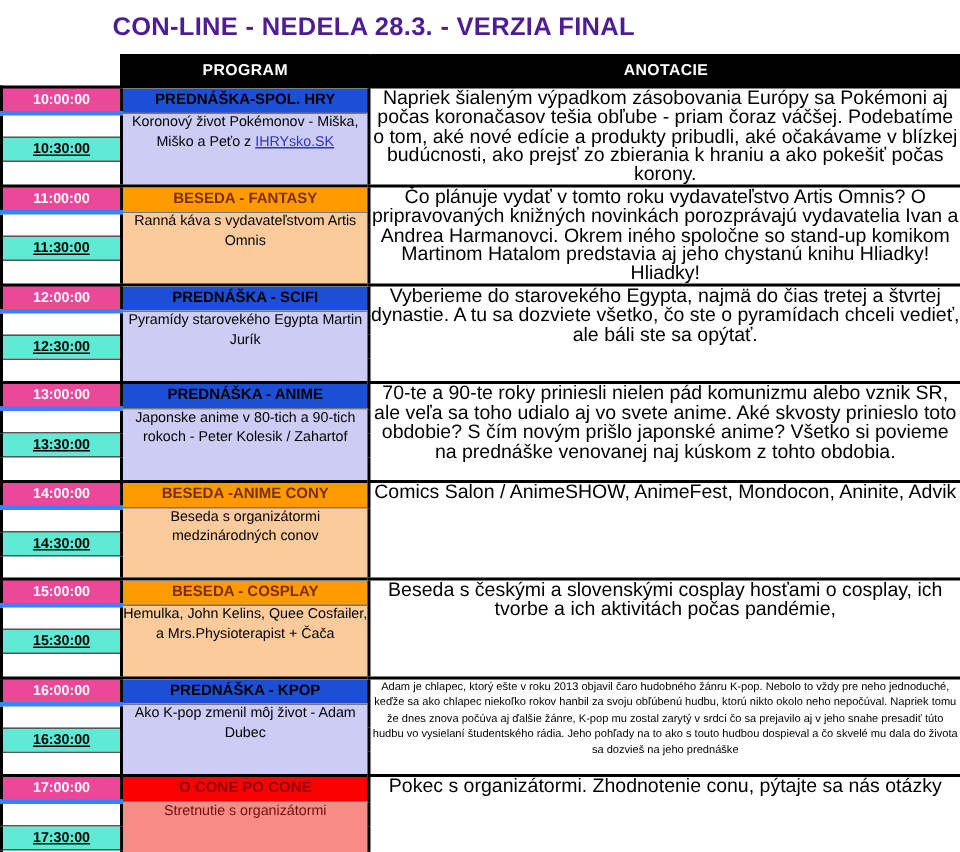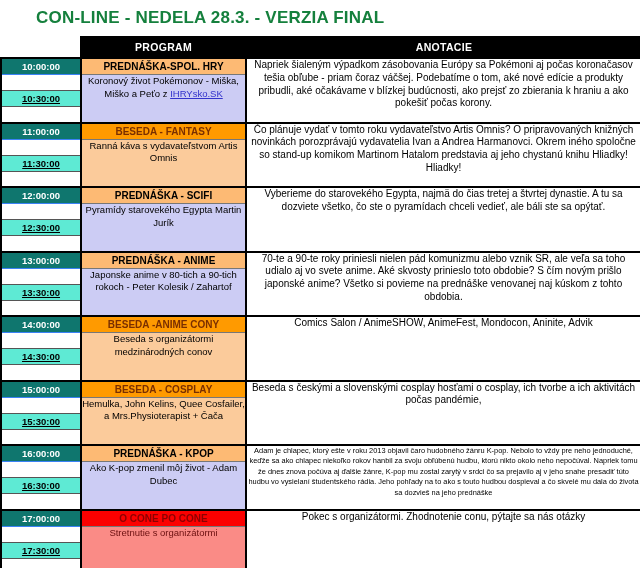--- a/index.html
+++ b/index.html
@@ -19,24 +19,24 @@
   
   .title-bar {
     position: absolute;
     left: 0; top: 0;
     width: 640px; height: 36px;
     display: flex;
     align-items: center;
     background: #ffffff;
   }
   .title-text {
-    margin-left: 36px;
+    margin-left: 75px;
     font-size: 17px;
     font-weight: bold;
-    color: #15803d;
+    color: #4c1d95;
     letter-spacing: 0.2px;
     white-space: nowrap;
   }
 
   
   .sched {
     position: absolute;
     left: 0; top: 36px;
     width: 640px;
     border-collapse: collapse;
@@ -75,24 +75,24 @@
     border-right: 2px solid #000000;
     border-bottom: 1px solid #555555;
     font-size: 9.5px;
     font-weight: bold;
     text-align: center;
     line-height: 15px;
     background: #ffffff;
     color: #000000;
   }
   .t-cell.hour {
-    background: #0f766e;
+    background: #ec4899;
     color: #ffffff;
     border-top: 2px solid #000000;
-    border-bottom: 1px solid #3b82f6;
+    border-bottom: 3px solid #3b82f6;
   }
   .t-cell.blank-a { border-bottom: 1px solid #555555; }
   .t-cell.half { background: #5eead4; color: #000000; text-decoration: underline; }
   .t-cell.blank-b { border-bottom: 2px solid #000000; }
 
   
   .p-title {
     height: 16px;
     line-height: 15px;
     font-size: 10px;
@@ -112,32 +112,32 @@
     border-right: 2px solid #000000;
     border-bottom: 2px solid #000000;
   }
   .p-body a {
     color: #3333cc;
   }
 
   
   .a-body {
     background: #ffffff;
-    font-size: 10px;
+    font-size: 13px;
     line-height: 12.8px;
     color: #000000;
     padding: 3px 5px 2px 5px;
     border-right: 2px solid #000000;
     border-top: 2px solid #000000;
     border-bottom: 2px solid #000000;
   }
   .a-body.small { font-size: 7.4px; line-height: 10.4px; }
 
   
-  .th-prednaska .p-title { background: #fdba74; color: #000000; }
+  .th-prednaska .p-title { background: #1d4ed8; color: #000000; }
   .th-prednaska .p-body  { background: #ccccf4; }
   
   .th-beseda .p-title { background: #ff9a00; color: #7a2f00; }
   .th-beseda .p-body  { background: #fbcb9b; margin-top: 44px; }
   
   .th-cone .p-title { background: #fb0000; color: #8d0000; }
   .th-cone .p-body  { background: #fa8b86; color: #6b1010; }
 </style>
 </head>
 <body>

